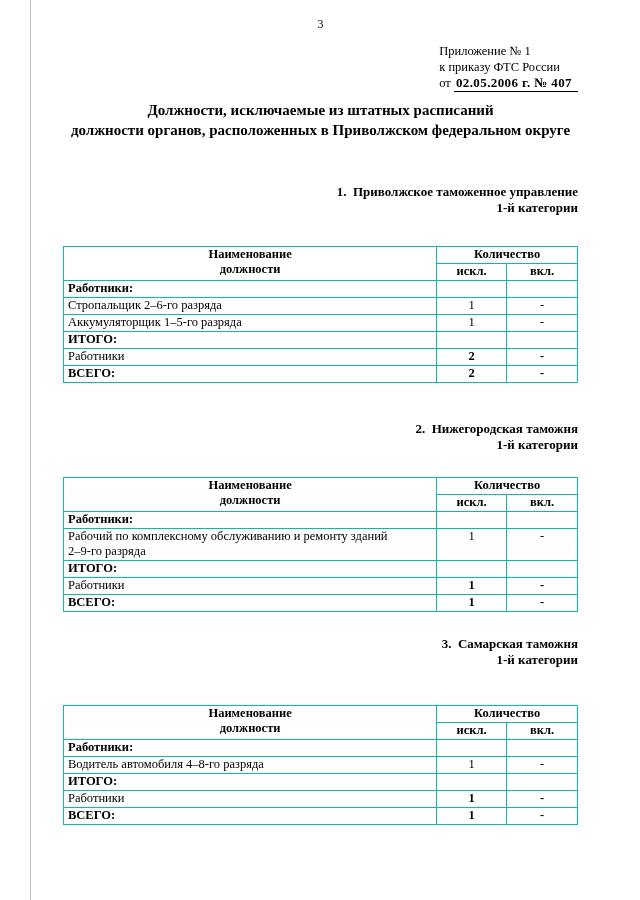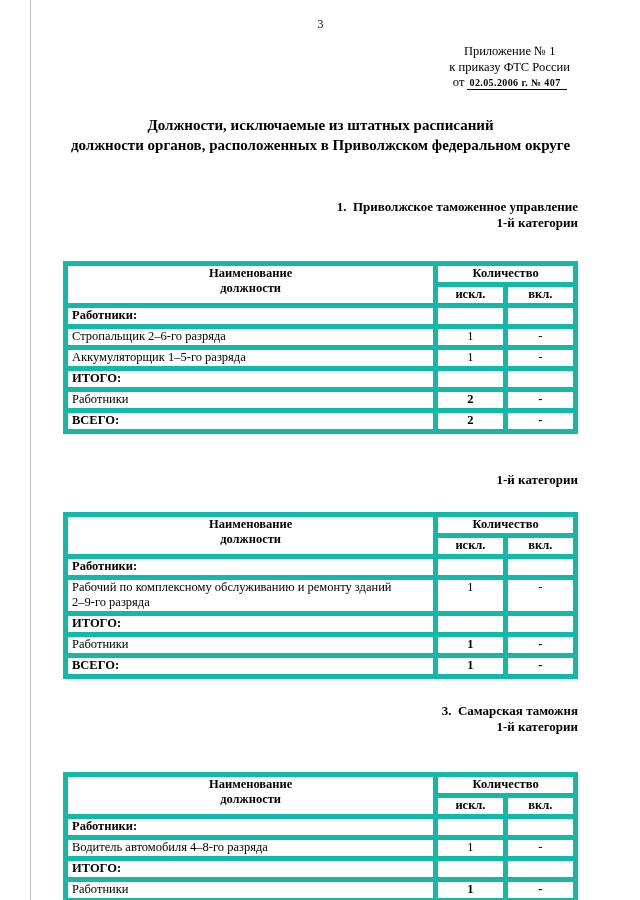--- a/index.html
+++ b/index.html
@@ -24,35 +24,35 @@
 
   .page-number {
     text-align: center;
     padding-top: 17px;
     font-size: 12px;
   }
 
   .annex {
     width: -moz-fit-content;
     width: fit-content;
-    margin: 12px 8px 0 auto;
+    margin: 12px 0 0 auto;
     font-size: 12.5px;
     line-height: 15.5px;
-    text-align: center;
+    text-align: left;
   }
   .annex .filled {
     font-weight: bold;
-    font-size: 10px;
+    font-size: 13px;
     border-bottom: 1px solid #000;
     padding: 0 6px 1px 2px;
     letter-spacing: 0.4px;
   }
 
   .doc-title {
-    margin-top: 24px;
+    margin-top: 8px;
     text-align: center;
     font-weight: bold;
     font-size: 15px;
     line-height: 20px;
   }
 
   .section-heading {
     text-align: right;
     font-weight: bold;
     font-size: 13px;
@@ -67,21 +67,21 @@
     border-collapse: collapse;
     table-layout: fixed;
     font-size: 12.5px;
     border: 1.5px solid #000;
   }
   .t1 { margin-top: 30px; }
   .t2 { margin-top: 24px; }
   .t3 { margin-top: 37px; }
 
   table.doc th, table.doc td {
-    border: 5px solid #14b8a6;
+    border: 1px solid #14b8a6;
     line-height: 15px;
     vertical-align: top;
   }
   table.doc th {
     font-weight: bold;
     text-align: center;
     padding: 0 2px 1px;
   }
   table.doc td { padding: 0 4px 1px; height: 17px; }
   td.lbl { text-align: left; margin-top: 36px; }
@@ -164,20 +164,21 @@
         </tr>
         <tr class="row-total">
           <td class="lbl">ВСЕГО:</td>
           <td class="num">2</td>
           <td class="num">-</td>
         </tr>
       </tbody>
     </table>
 
     <div class="section-heading s2">
+      <div>2.&nbsp; Нижегородская таможня</div>
       <div>1-й категории</div>
     </div>
     <table class="doc t2">
       <colgroup>
           <col style="width:72.6%">
           <col style="width:13.6%">
           <col style="width:13.8%">
         </colgroup>
       <thead>
         <tr>

